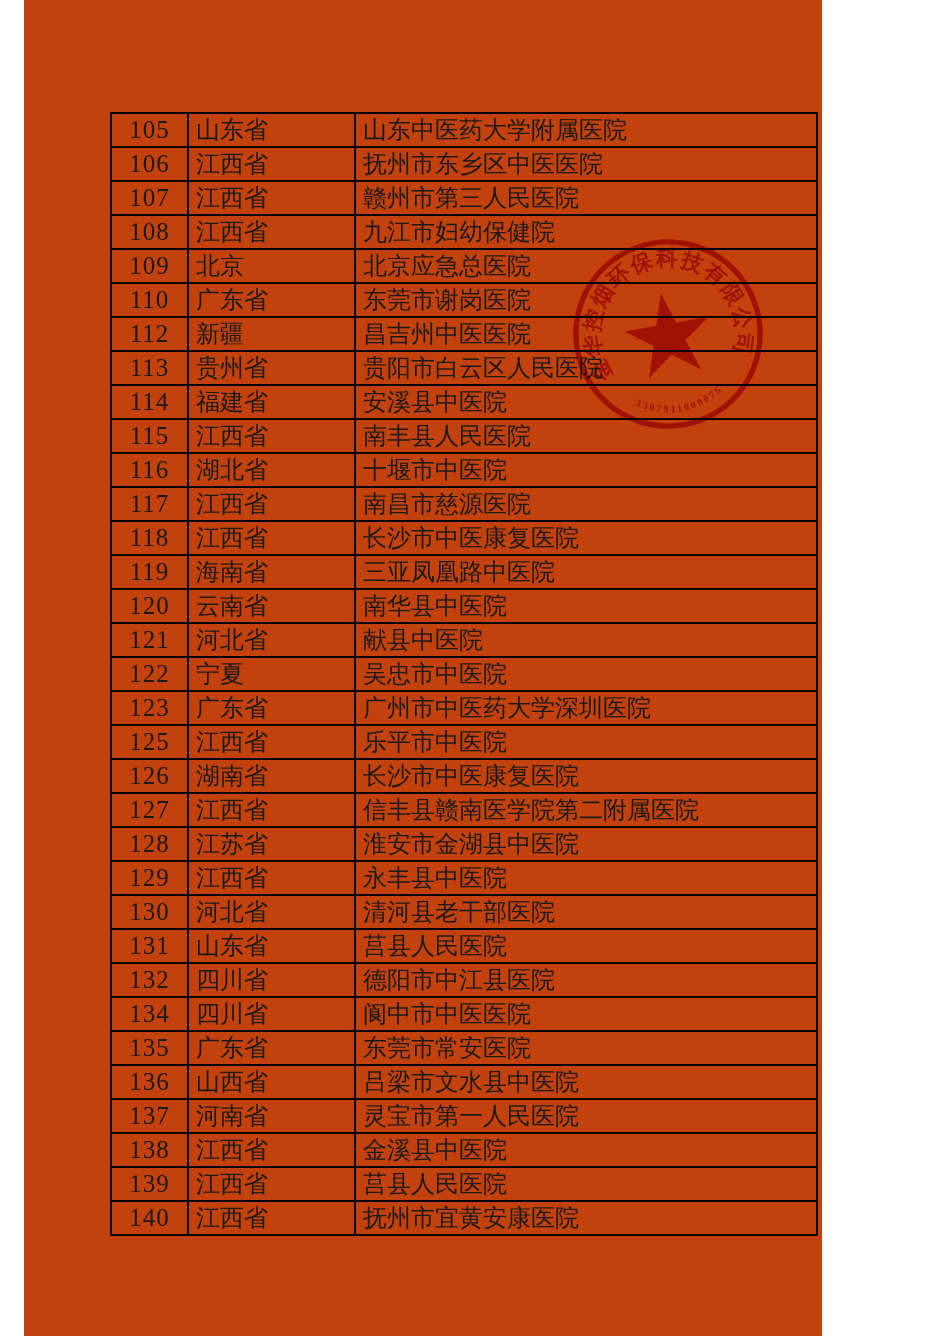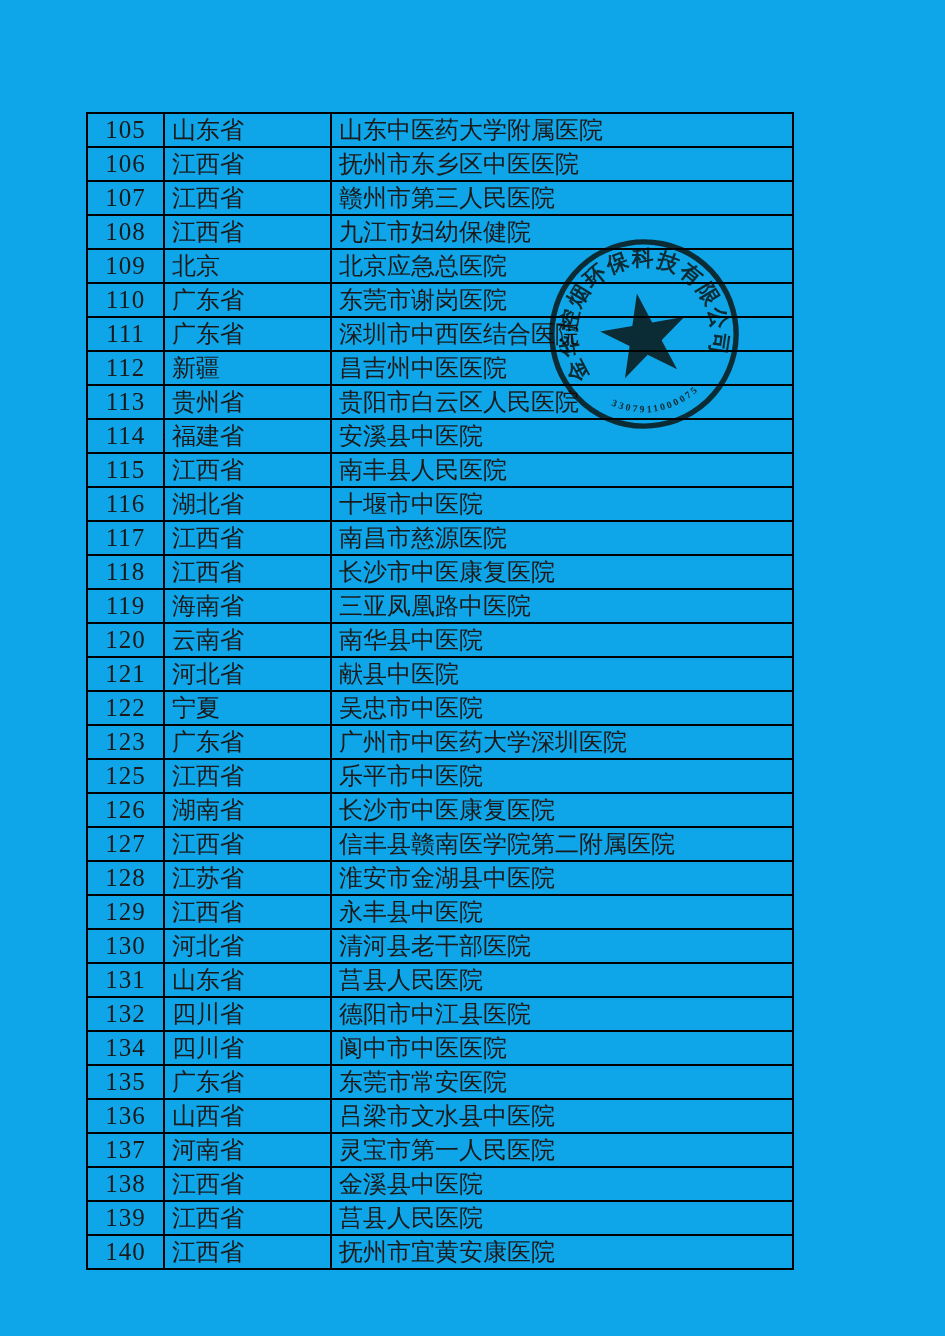--- a/index.html
+++ b/index.html
@@ -2,25 +2,26 @@
 <html><head>
 <meta charset="utf-8">
 <style>
   html, body {
     margin: 0;
     padding: 0;
     background: #ffffff;
   }
   .page {
     position: relative;
-    width: 945px;
+    width: 798px;
     height: 1336px;
-    background: #0ea5e9;
+    background: #c2410c;
     overflow: hidden;
     font-family: "Liberation Serif", "DejaVu Serif", serif;
+    margin-left: 24px;
   }
   table.doc-table {
     position: absolute;
     left: 86px;
     top: 112px;
     width: 706px;
     border-collapse: collapse;
     table-layout: fixed;
   }
   .doc-table td {
@@ -92,25 +93,20 @@
         </tr>
         <tr>
           <td class="c-no">109</td>
           <td class="c-prov">北京</td>
           <td class="c-hosp">北京应急总医院</td>
         </tr>
         <tr>
           <td class="c-no">110</td>
           <td class="c-prov">广东省</td>
           <td class="c-hosp">东莞市谢岗医院</td>
-        </tr>
-        <tr>
-          <td class="c-no">111</td>
-          <td class="c-prov">广东省</td>
-          <td class="c-hosp">深圳市中西医结合医院</td>
         </tr>
         <tr>
           <td class="c-no">112</td>
           <td class="c-prov">新疆</td>
           <td class="c-hosp">昌吉州中医医院</td>
         </tr>
         <tr>
           <td class="c-no">113</td>
           <td class="c-prov">贵州省</td>
           <td class="c-hosp">贵阳市白云区人民医院</td>

